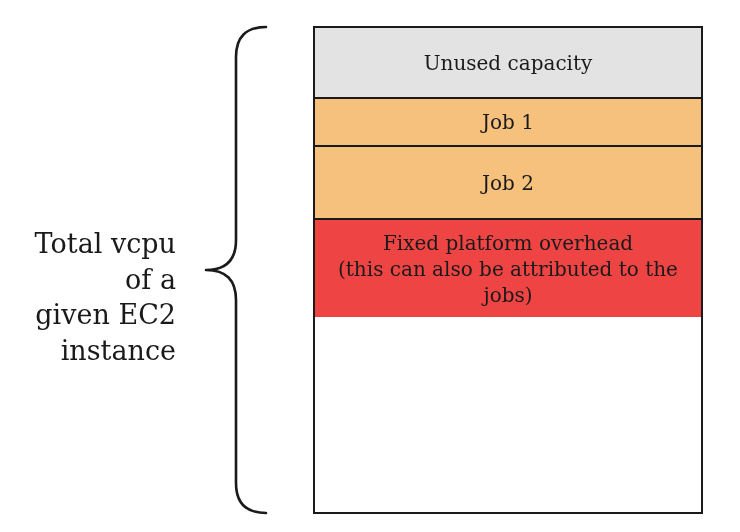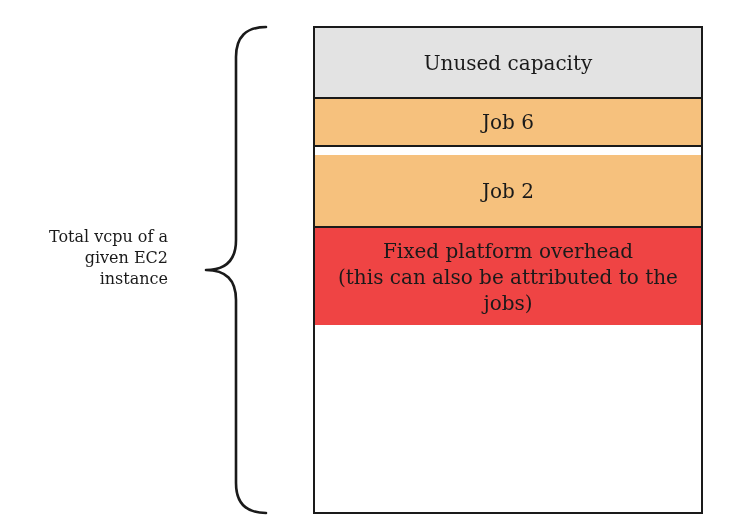--- a/index.html
+++ b/index.html
@@ -14,25 +14,25 @@
   }
   .canvas {
     position: relative;
     width: 740px;
     height: 532px;
     background: #ffffff;
     overflow: hidden;
   }
   .brace-label {
     position: absolute;
-    left: 6px;
+    left: 14px;
     top: 226px;
     width: 162px;
     text-align: right;
-    font-size: 16px;
+    font-size: 27px;
     line-height: 1.32;
     white-space: pre-line;
     color: var(--ink);
   }
   .brace-svg {
     position: absolute;
     left: 196px;
     top: 22px;
     width: 80px;
     height: 496px;
@@ -83,23 +83,23 @@
              Q 40 248 40 278
              L 40 461
              Q 40 491 70 491" fill="none" stroke="var(--ink)" stroke-width="2.6" stroke-linecap="round" stroke-linejoin="round"></path>
   </svg>
 
   <div class="stacked-bar">
     <div class="seg" style="background: rgb(227, 227, 227); height: 71px;">
       <div class="seg-label">Unused capacity</div>
     </div>
     <div class="seg" style="background: rgb(246, 193, 125); height: 48px;">
-      <div class="seg-label">Job 6</div>
+      <div class="seg-label">Job 1</div>
     </div>
-    <div class="seg" style="background: rgb(246, 193, 125); height: 73px; margin-top: 8px;">
+    <div class="seg" style="background: rgb(246, 193, 125); height: 73px;">
       <div class="seg-label">Job 2</div>
     </div>
     <div class="seg" style="background: #ef4444; height: 97px;">
       <div class="seg-label">Fixed platform overhead
 (this can also be attributed to the jobs)</div>
     </div>
   </div>
 
 </div>
 

